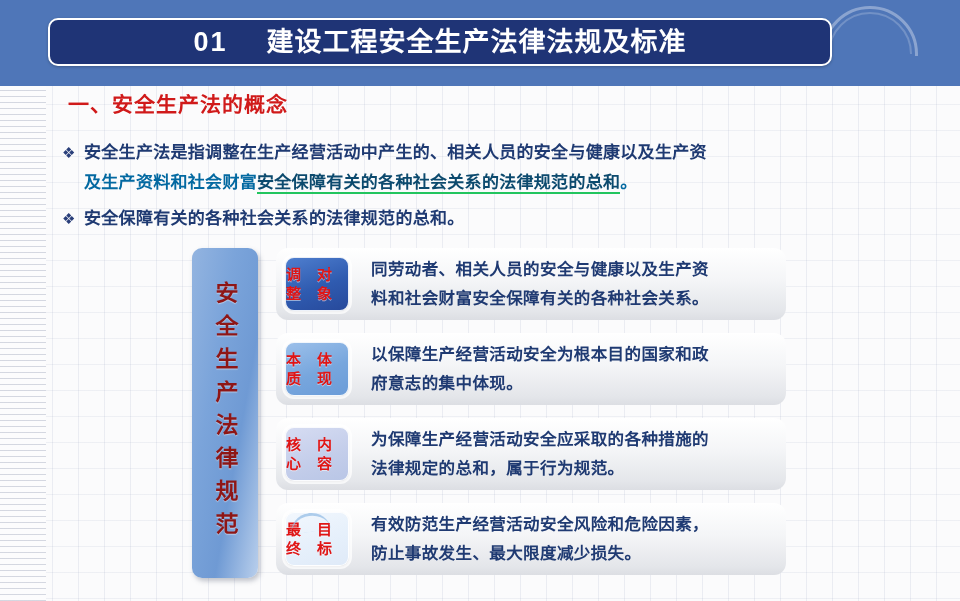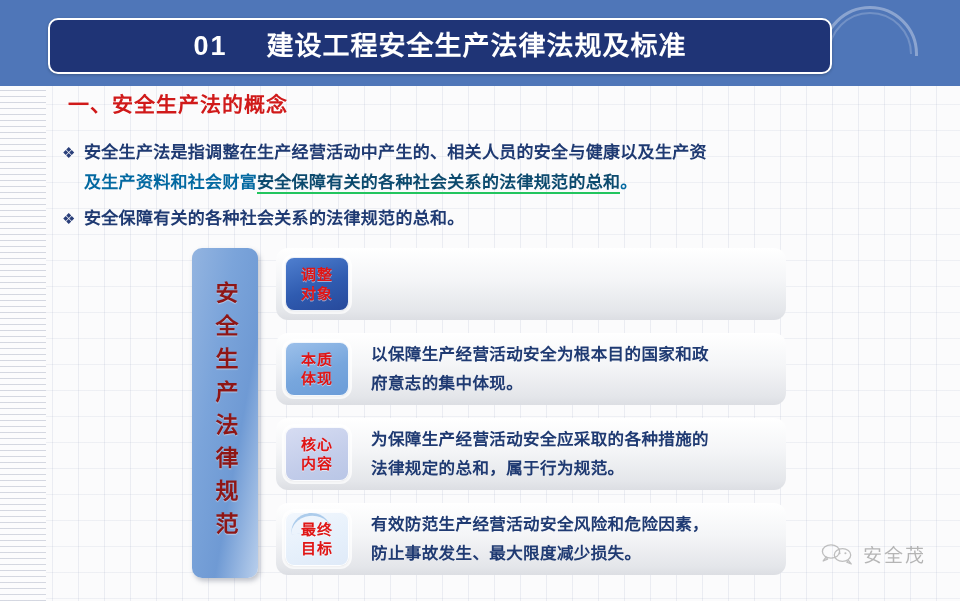--- a/index.html
+++ b/index.html
@@ -37,21 +37,21 @@
   }
   .bg-band-arc2{
     position:absolute;right:48px;top:12px;width:84px;height:84px;
     border:2px solid rgba(255,255,255,.20);
     border-radius:50%;box-sizing:border-box;
     clip-path:polygon(0 0,100% 0,100% 50%,0 50%);
   }
 
   
   .title-plate{
-    position:absolute;left:48px;top:18px;width:784px;height:56px;
+    position:absolute;left:48px;top:18px;width:784px;height:48px;
     background:#1f3476;
     border:2px solid #ffffff;
     border-radius:10px;
     box-sizing:border-box;
     display:flex;align-items:center;justify-content:center;
     box-shadow:0 1px 3px rgba(0,0,0,.25);
   }
   .title-text{
     color:#ffffff;font-size:27px;font-weight:bold;letter-spacing:1px;
     white-space:nowrap;line-height:1;
@@ -109,21 +109,21 @@
     box-sizing:border-box;
     display:flex;align-items:center;
   }
   .row-shadow{
     position:absolute;left:10px;top:10px;width:510px;height:72px;
     border-radius:12px;background:#8c8f95;z-index:-1;
   }
   .row-label{
     width:64px;height:54px;margin-left:9px;flex:0 0 64px;
     border-radius:9px;
-    display:flex;flex-direction:column;align-items:center;justify-content:center;
+    display:flex;flex-direction:row;align-items:center;justify-content:center;
     border:1px solid rgba(255,255,255,.9);
     box-shadow:0 0 0 3px rgba(255,255,255,.75),0 1px 2px rgba(0,0,0,.18);
     box-sizing:border-box;
   }
   .row-label span{
     color:#e01515;font-size:15px;font-weight:bold;line-height:19px;
     letter-spacing:1px;text-shadow:0 1px 0 rgba(255,255,255,.5);
   }
   .lab-1{background:linear-gradient(160deg,#4f7fcf 0%,#2f5bb0 55%,#27499b 100%);}
   .lab-2{background:linear-gradient(160deg,#d6dcf2 0%,#c3cdea 60%,#b9c6e6 100%);}
@@ -206,20 +206,24 @@
 
     <div class="rows">
 
       <div class="row">
         <div class="row-shadow"></div>
         <div class="row-bar">
           <div class="row-label lab-1">
             <span>调整</span>
             <span>对象</span>
           </div>
+          <div class="row-text">
+            <div>同劳动者、相关人员的安全与健康以及生产资</div>
+            <div>料和社会财富安全保障有关的各种社会关系。</div>
+          </div>
         </div>
       </div>
 
       <div class="row">
         <div class="row-shadow"></div>
         <div class="row-bar">
           <div class="row-label lab-3">
             <span>本质</span>
             <span>体现</span>
           </div>
@@ -255,27 +259,14 @@
           <div class="row-text">
             <div>有效防范生产经营活动安全风险和危险因素，</div>
             <div>防止事故发生、最大限度减少损失。</div>
           </div>
         </div>
       </div>
 
     </div>
   </div>
 
-  <div class="watermark">
-    <span class="wm-icon">
-      <svg width="34" height="24" viewBox="0 0 34 24" fill="none" xmlns="http://www.w3.org/2000/svg">
-        <ellipse cx="11" cy="9.5" rx="8.6" ry="6.6" stroke="#9a9a9a" stroke-width="1.3" fill="none"></ellipse>
-        <path d="M6 15.2 L3.2 19 L7.6 17.1 Z" stroke="#9a9a9a" stroke-width="1.3" fill="none" stroke-linejoin="round"></path>
-        <ellipse cx="22.5" cy="13" rx="8.2" ry="6.3" stroke="#9a9a9a" stroke-width="1.3" fill="none"></ellipse>
-        <path d="M28.4 18.3 L31.2 22 L26.8 20.2 Z" stroke="#9a9a9a" stroke-width="1.3" fill="none" stroke-linejoin="round"></path>
-        <circle cx="19.6" cy="11.3" r="1.05" fill="#9a9a9a"></circle>
-        <circle cx="25.4" cy="11.3" r="1.05" fill="#9a9a9a"></circle>
-      </svg>
-    </span>
-    <span class="wm-text">安全茂</span>
-  </div>
 
 </div>
 
 </body></html>

